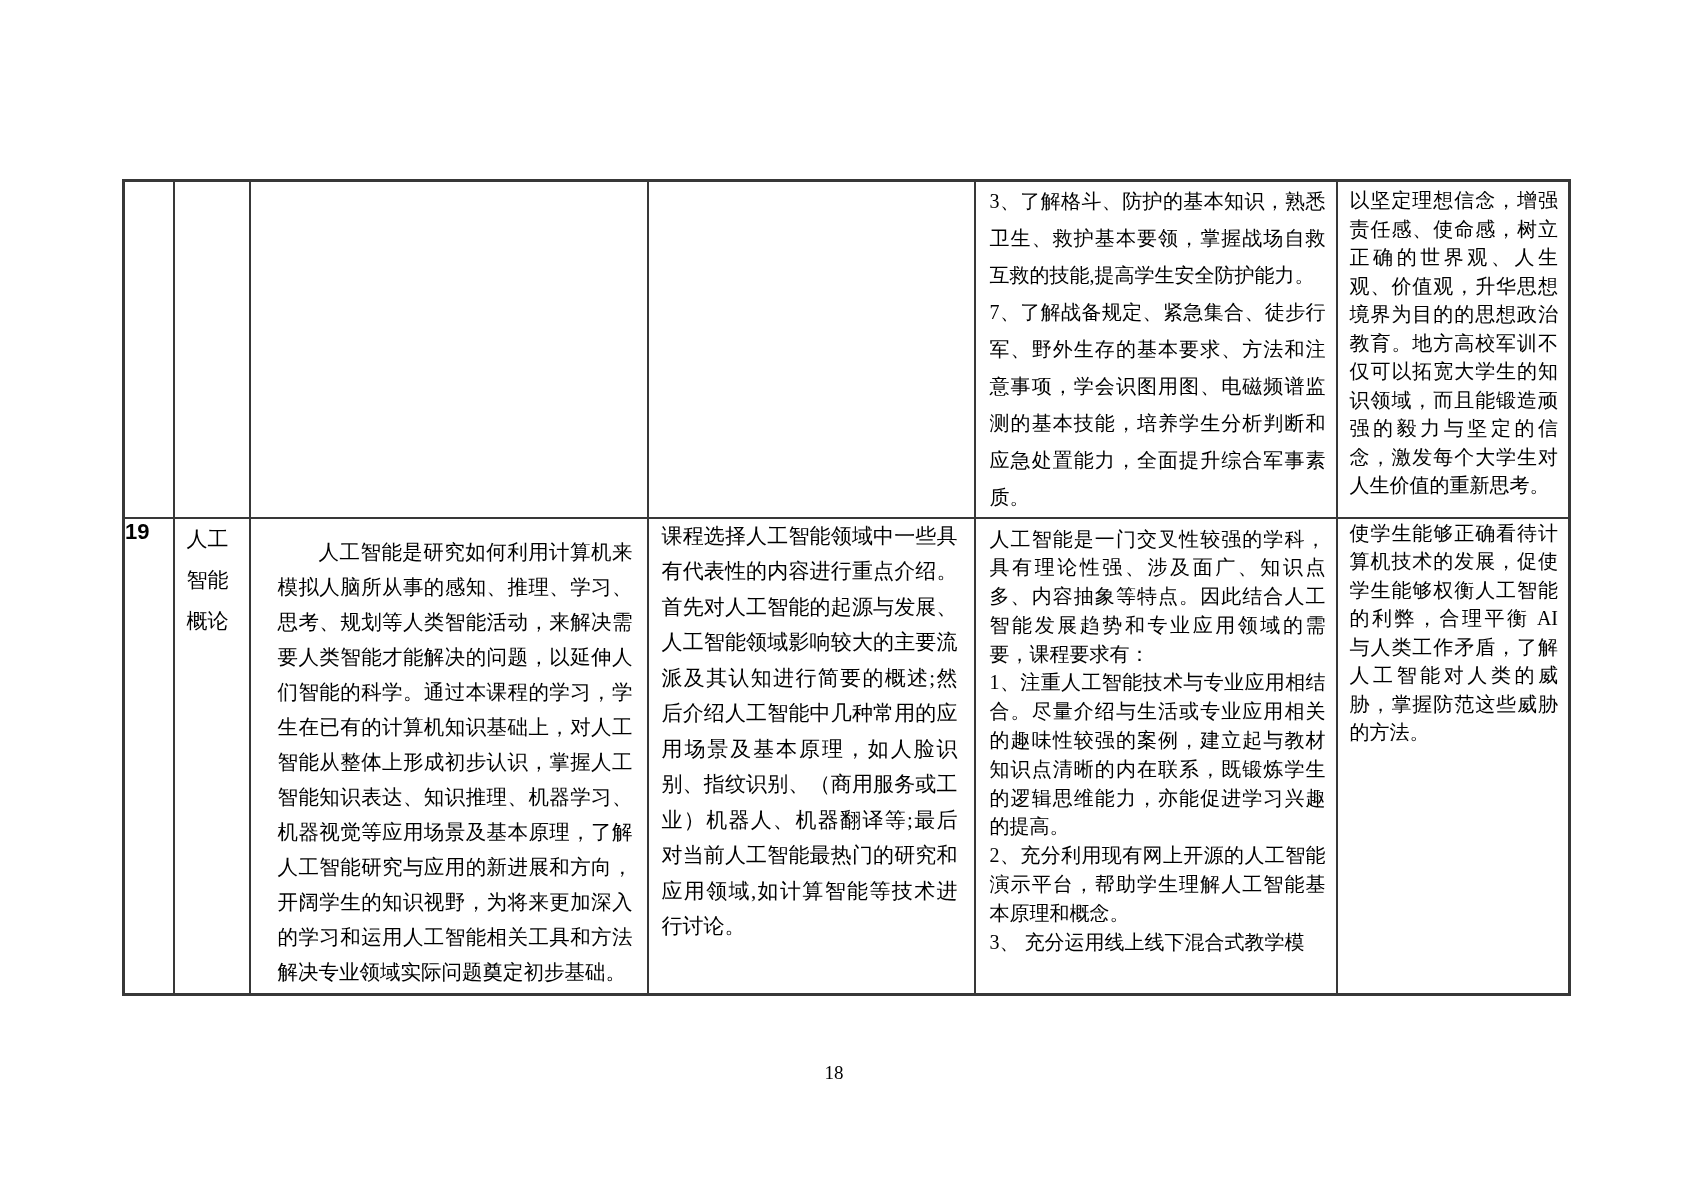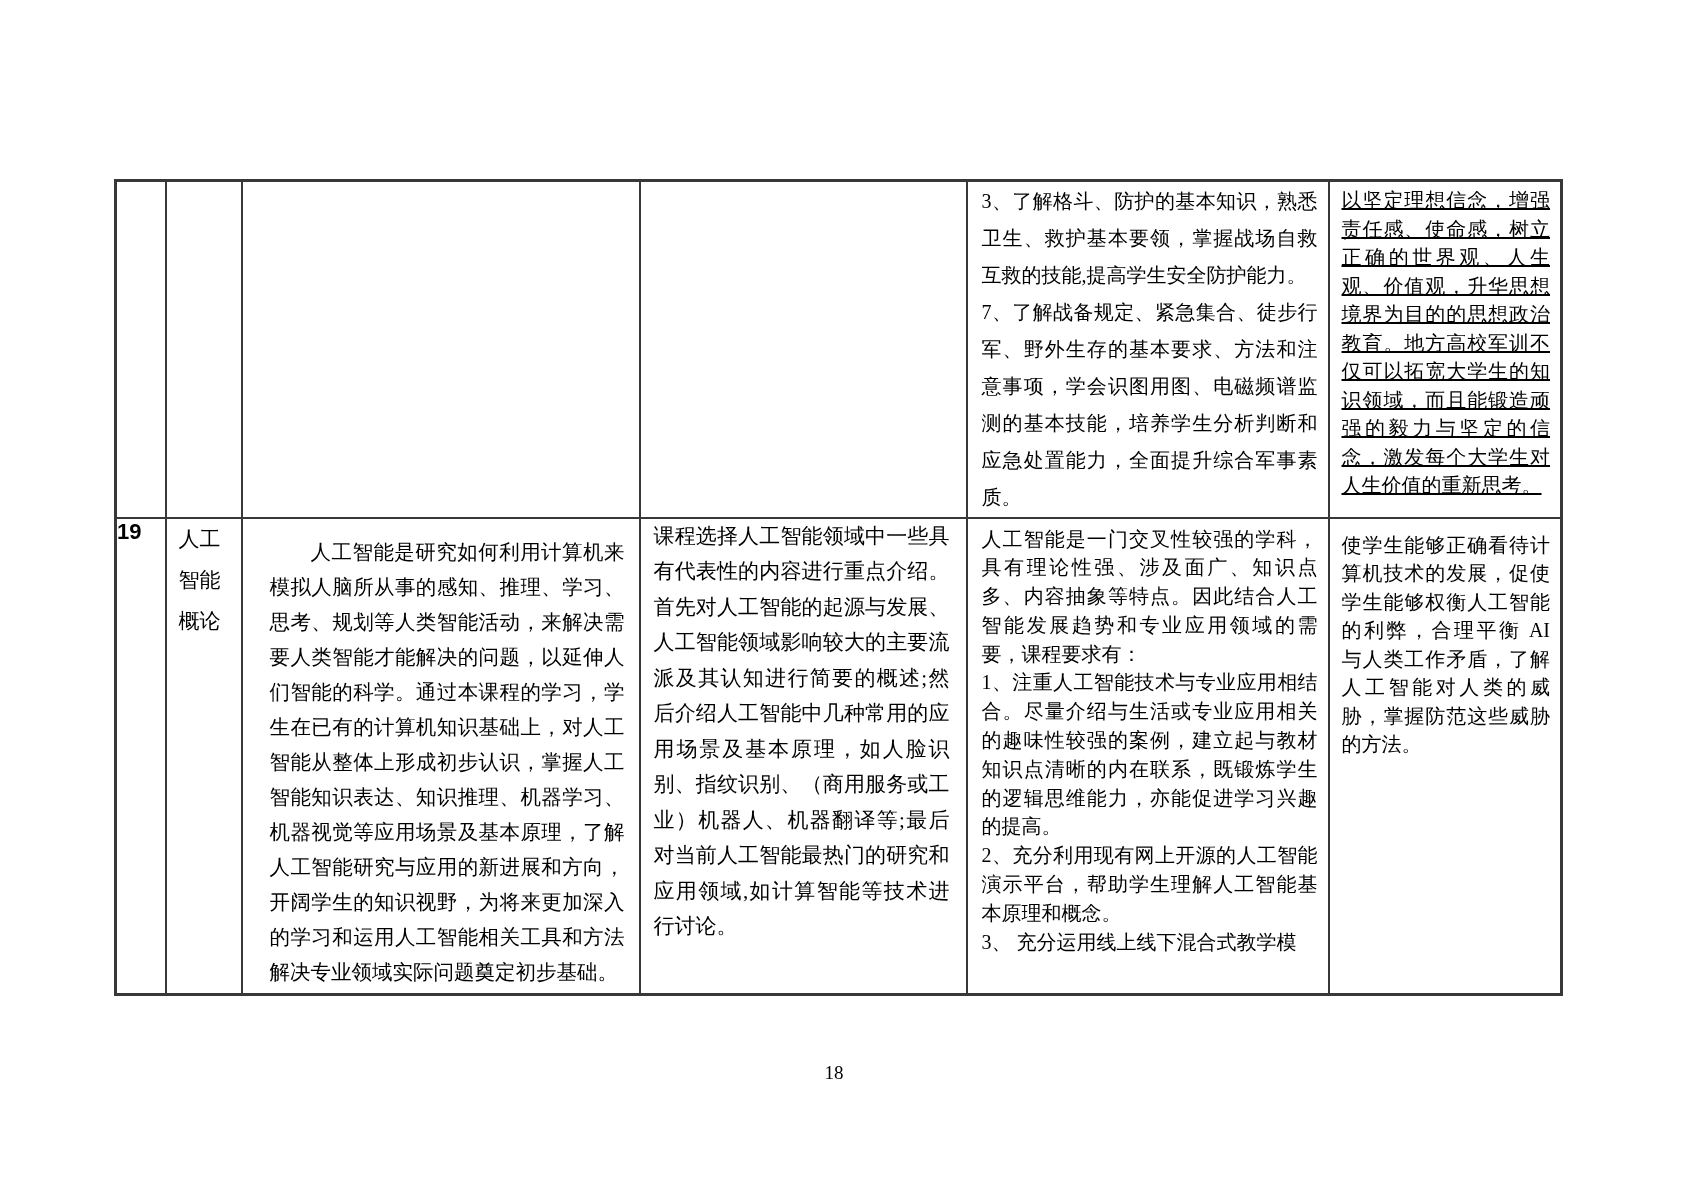--- a/index.html
+++ b/index.html
@@ -5,40 +5,40 @@
   html,body{margin:0;padding:0;background:#e8e8e8;}
   .page{
     position:relative;
     width:1684px;height:1191px;
     background:#ffffff;
     font-family:"Liberation Serif","DejaVu Serif",serif;
     color:#000;
     overflow:hidden;
   }
   table.course-table{
-    position:absolute;left:114px;top:179px;
+    position:absolute;left:122px;top:179px;
     width:1446px;height:814px;
     border-collapse:collapse;table-layout:fixed;
     border:3px solid #383838;
   }
   table.course-table td{
     border:2px solid #383838;
     padding:0;
     vertical-align:top;
     overflow:hidden;
   }
   td p{margin:0;}
   .cell-inner{padding:2px 12px 0 13px;}
 
   
   tr.r1{height:337px;}
   td.c-req1{font-size:20px;line-height:37px;text-align:justify;}
   td.c-req1 .cell-inner{padding:1px 10px 0 14px;}
   td.c-goal1{font-size:20px;line-height:28.5px;text-align:justify;}
-  td.c-goal1 .cell-inner{padding:4px 10px 0 12px;text-decoration:underline;}
+  td.c-goal1 .cell-inner{padding:4px 10px 0 12px;}
 
   
   tr.r2{height:477px;}
   td.c-idx{
     vertical-align:middle;
     font-family:"Liberation Sans","DejaVu Sans",sans-serif;
     font-weight:bold;font-size:22px;
   }
   td.c-name{
     vertical-align:middle;text-align:left;
@@ -46,21 +46,21 @@
   }
   td.c-name .cell-inner{padding:0 12px;}
   td.c-intro{font-size:20.5px;line-height:35px;text-align:justify;}
   td.c-intro .cell-inner{padding:16px 14px 0 14px;margin-left:13px;}
   td.c-intro p{text-indent:2em;}
   td.c-content{vertical-align:middle;font-size:21px;line-height:35.5px;text-align:justify;}
   td.c-content .cell-inner{padding:0 16px 0 13px;}
   td.c-req2{font-size:20px;line-height:28.8px;text-align:justify;}
   td.c-req2 .cell-inner{padding:6px 10px 0 14px;}
   td.c-goal2{vertical-align:middle;font-size:20px;line-height:28.5px;text-align:justify;}
-  td.c-goal2 .cell-inner{padding:0 10px 0 12px;margin-top:12px;}
+  td.c-goal2 .cell-inner{padding:0 10px 0 12px;}
 
   .page-footer{
     position:absolute;left:0;right:16px;top:1062px;
     text-align:center;font-size:19px;
     font-family:"Liberation Serif","DejaVu Serif",serif;
   }
 </style>
 </head>
 <body>
 

